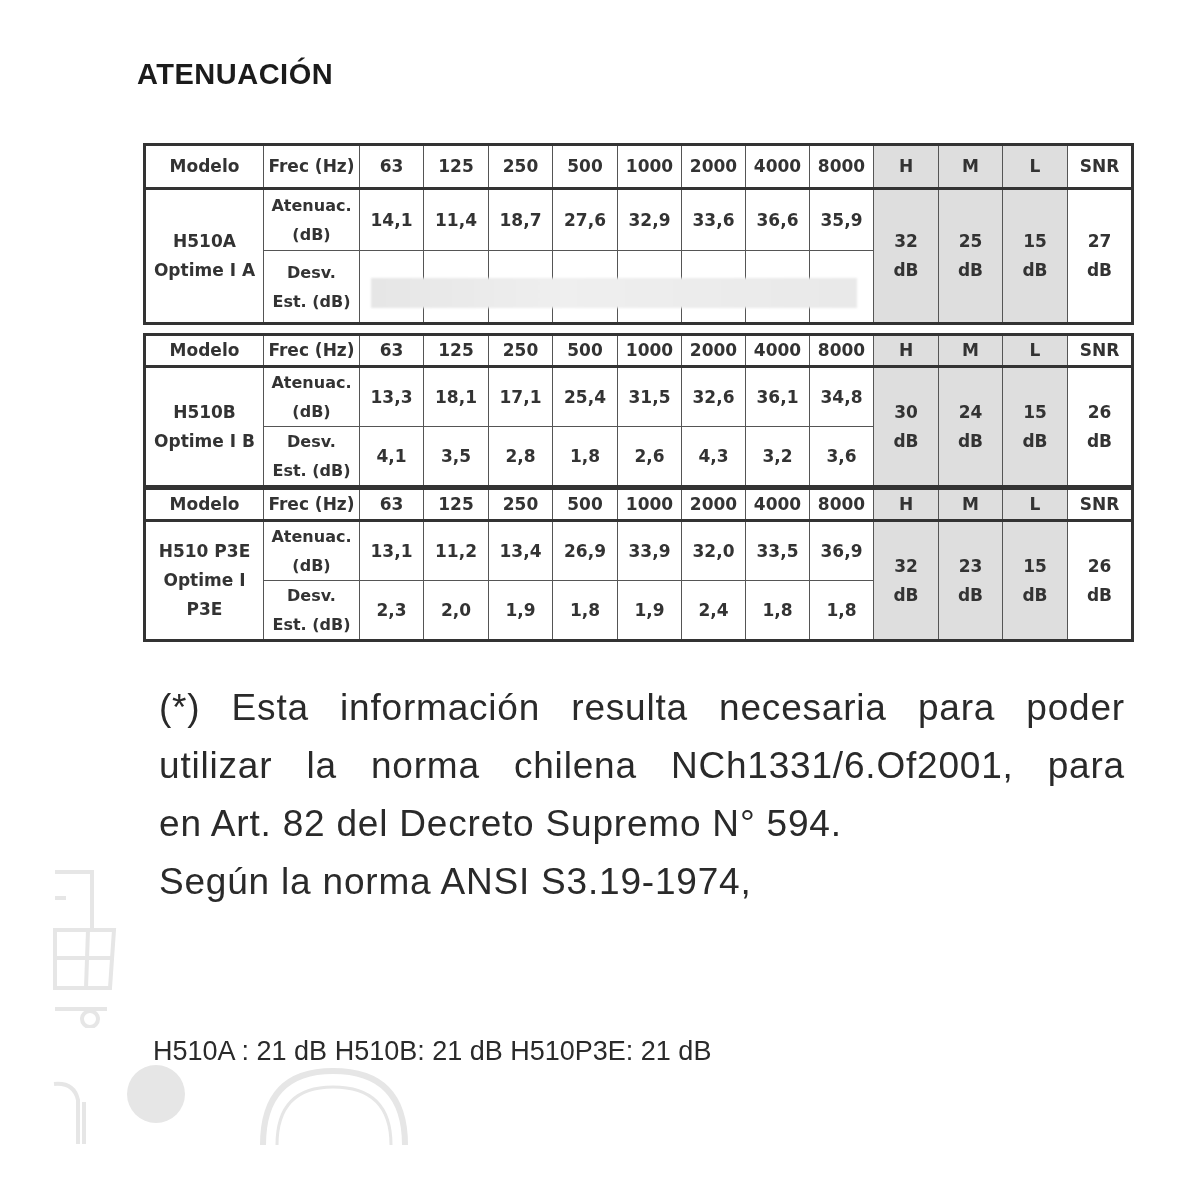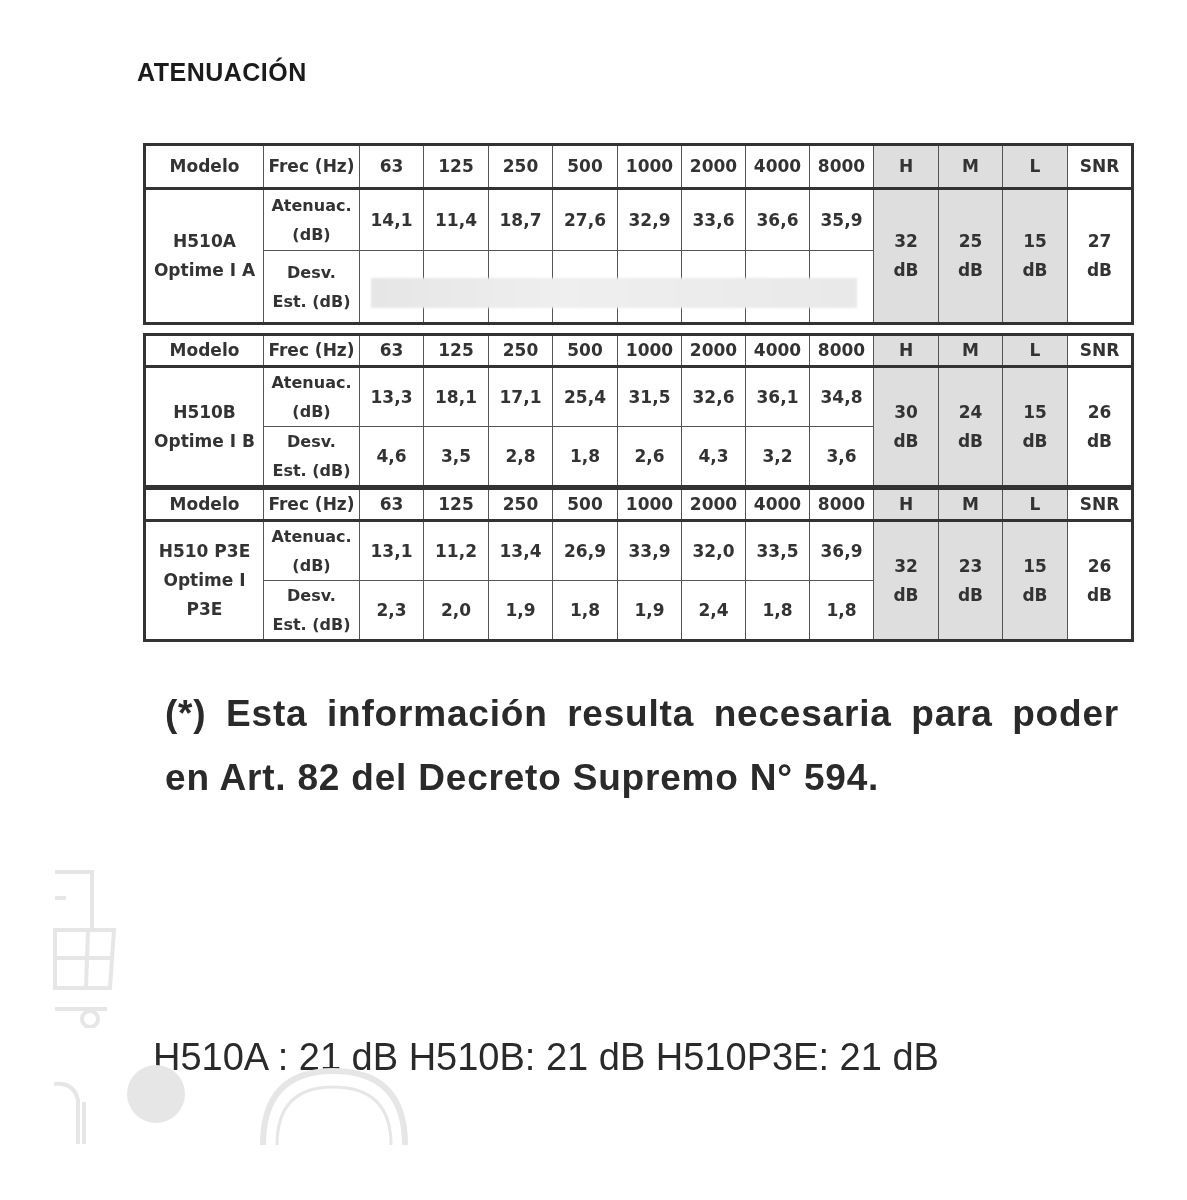--- a/index.html
+++ b/index.html
@@ -2,21 +2,21 @@
 <html><head>
 <meta charset="utf-8">
 <style>
   html, body { margin: 0; padding: 0; }
   body {
     width: 1187px; height: 1200px; background: #ffffff; position: relative; overflow: hidden;
     font-family: "DejaVu Sans", sans-serif; color: #222;
   }
   .title {
     position: absolute; left: 137px; top: 58px;
-    font-family: "Liberation Sans", sans-serif; font-weight: bold; font-size: 25px;
+    font-family: "Liberation Sans", sans-serif; font-weight: bold; font-size: 29px;
     color: #1b1b1b; letter-spacing: 0.5px;
   }
   .atab {
     position: absolute; left: 143px; width: 988px;
     border-collapse: collapse; table-layout: fixed;
     border: 3px solid #333;
     font-family: "DejaVu Sans", sans-serif; font-weight: bold; color: #333;
   }
   .atab td {
     border: 1.5px solid #555; text-align: center; vertical-align: middle;
@@ -29,25 +29,25 @@
   .blur-bar {
     position: absolute; left: 371px; top: 278px; width: 486px; height: 30px;
     background: linear-gradient(90deg, #e6e6e6, #efefef 40%, #e9e9e9);
     filter: blur(1px);
   }
   .note {
     position: absolute; left: 153px; top: 676px; width: 978px;
     font-family: "Liberation Sans", sans-serif; font-size: 37px; line-height: 52px;
     color: #2a2a2a; text-align: justify; letter-spacing: 0.8px;
   }
-  .note p { margin: 12px; font-weight: bold; }
+  .note p { margin: 6px; }
   .note .just { text-align-last: justify; }
   .nrr {
     position: absolute; left: 153px; top: 1036px;
-    font-family: "Liberation Sans", sans-serif; font-size: 38px; color: #2a2a2a;
+    font-family: "Liberation Sans", sans-serif; font-size: 27px; color: #2a2a2a;
   }
   .deco { position: absolute; }
 </style>
 </head>
 <body>
 
 <div class="title">ATENUACIÓN</div>
 
 <div id="tables">
     <table class="atab" style="top: 143px;">
@@ -202,21 +202,21 @@
           <td rowspan="2" class="">
         <div>26</div>
         <div>dB</div>
           </td>
         </tr>
         <tr style="height:56px">
       <td class="lbl">
         <div>Desv.</div>
         <div>Est. (dB)</div>
           </td>
-          <td>4,6</td>
+          <td>4,1</td>
           <td>3,5</td>
           <td>2,8</td>
           <td>1,8</td>
           <td>2,6</td>
           <td>4,3</td>
           <td>3,2</td>
           <td>3,6</td>
         </tr>
       </tbody>
     </table>
@@ -303,21 +303,23 @@
           <td>1,8</td>
           <td>1,8</td>
         </tr>
       </tbody>
     </table>
   </div>
 <div class="blur-bar"></div>
 
 <div class="note">
   <p class="just">(*) Esta información resulta necesaria para poder</p>
+  <p class="just">utilizar la norma chilena NCh1331/6.Of2001, para</p>
   <p>en Art. 82 del Decreto Supremo N° 594.</p>
+  <p>Según la norma ANSI S3.19-1974,</p>
 </div>
 
 <div class="nrr">H510A : 21 dB H510B: 21 dB H510P3E: 21 dB</div>
 
 <svg class="deco" style="left:52px;top:868px" width="70" height="160">
   <g fill="none" stroke="#e6e6e6" stroke-width="4">
     <polyline points="3,4 40,4 40,60"></polyline>
     <line x1="3" y1="30" x2="14" y2="30"></line>
     <polygon points="3,62 62,62 58,120 3,120"></polygon>
     <line x1="3" y1="90" x2="62" y2="90"></line>

